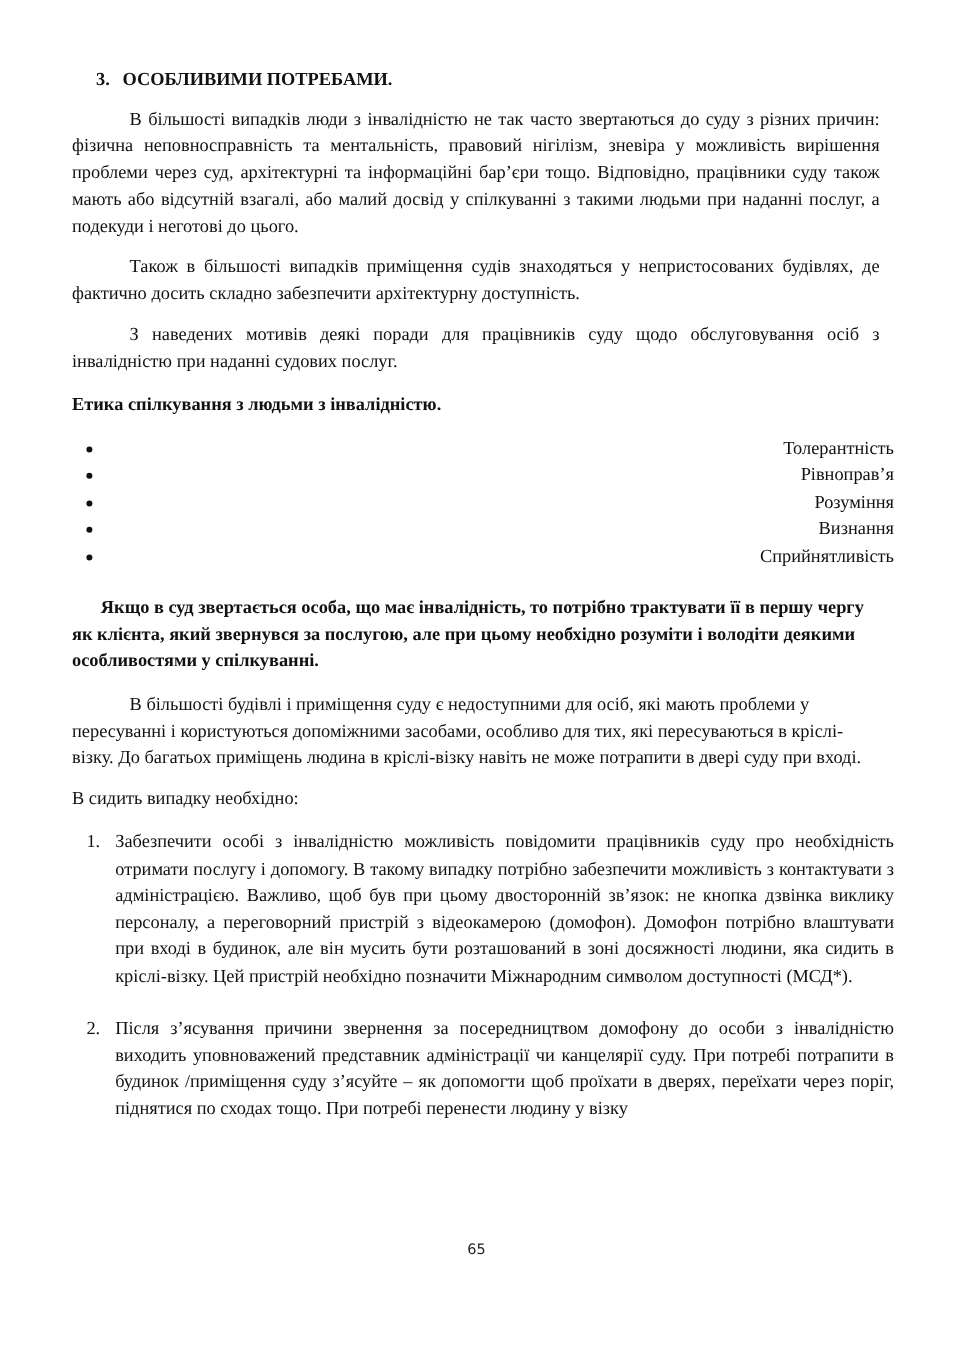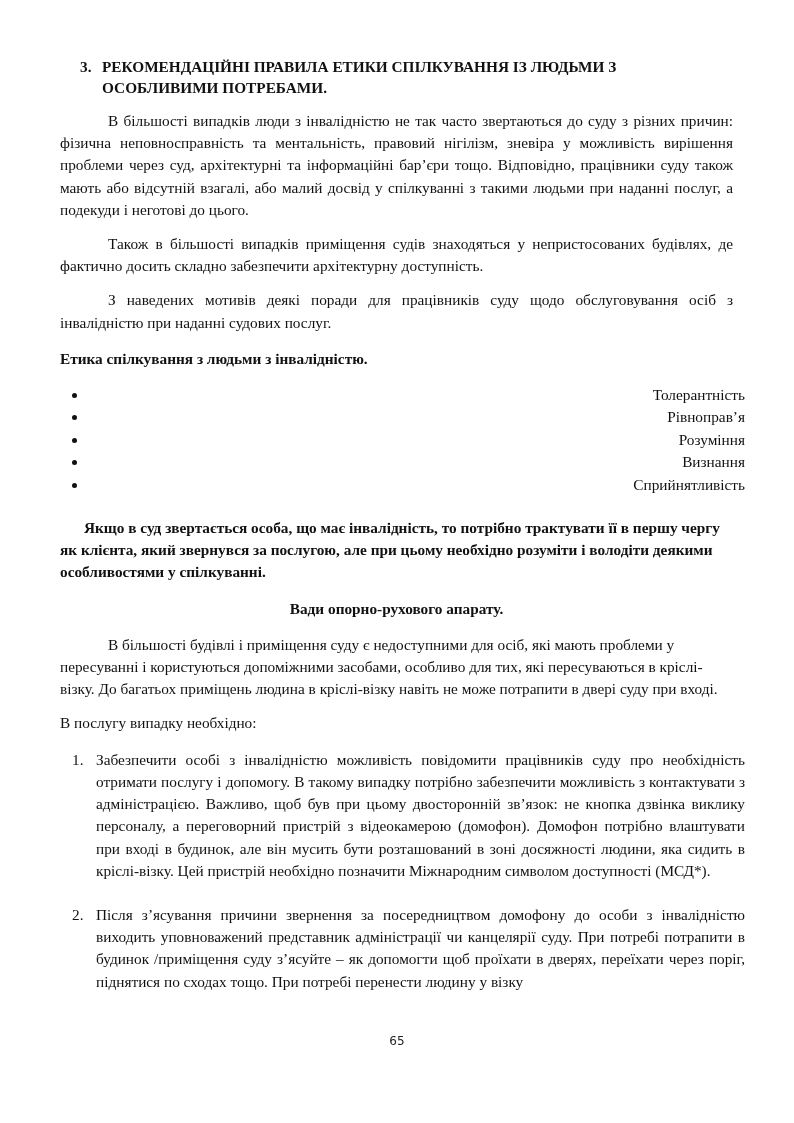--- a/index.html
+++ b/index.html
@@ -96,21 +96,20 @@
       color: #222;
     }
   </style>
 </head>
 <body>
 
 <div class="page">
 
   <div class="heading">
     <span class="num">3.</span>
-    <span class="htext">РЕКОМЕНДАЦІЙНІ ПРАВИЛА ЕТИКИ СПІЛКУВАННЯ ІЗ ЛЮДЬМИ З</span>
     <span class="htext" style="padding-left:22px;">ОСОБЛИВИМИ ПОТРЕБАМИ.</span>
   </div>
 
   <p class="indent mb12">В більшості випадків люди з інвалідністю не так часто звертаються до суду з різних причин: фізична неповносправність та ментальність, правовий нігілізм, зневіра у можливість вирішення проблеми через суд, архітектурні та інформаційні бар’єри тощо. Відповідно, працівники суду також мають або відсутній взагалі, або малий досвід у спілкуванні з такими людьми при наданні послуг, а подекуди і неготові до цього.</p>
 
   <p class="indent mb12">Також в більшості випадків приміщення судів знаходяться у непристосованих будівлях, де фактично досить складно забезпечити архітектурну доступність.</p>
 
   <p class="indent mb14">З наведених мотивів деякі поради для працівників суду щодо обслуговування осіб з інвалідністю при наданні судових послуг.</p>
 
   <p class="bold mb14">Етика спілкування з людьми з інвалідністю.</p>
@@ -118,25 +117,24 @@
   <ul class="bullets">
     <li><span class="dot"></span><span>Толерантність</span></li>
     <li><span class="dot"></span><span>Рівноправ’я</span></li>
     <li><span class="dot"></span><span>Розуміння</span></li>
     <li><span class="dot"></span><span>Визнання</span></li>
     <li><span class="dot"></span><span>Сприйнятливість</span></li>
   </ul>
 
   <p class="indent-small mb14" style="text-align:left;font-weight:bold;">Якщо в суд звертається особа, що має інвалідність, то потрібно трактувати її в першу чергу як клієнта, який звернувся за послугою, але при цьому необхідно розуміти і володіти деякими особливостями у спілкуванні.</p>
 
-  <p class="bold center mb14">Вади опорно-рухового апарату.</p>
 
   <p class="indent mb12" style="text-align:left;">В більшості будівлі і приміщення суду є недоступними для осіб, які мають проблеми у пересуванні і користуються допоміжними засобами, особливо для тих, які пересуваються в кріслі-візку. До багатьох приміщень людина в кріслі-візку навіть не може потрапити в двері суду при вході.</p>
 
-  <p class="mb14">В послугу випадку необхідно:</p>
+  <p class="mb14">В сидить випадку необхідно:</p>
 
   <ol class="steps">
     <li style="margin-bottom:22px;">
       <span class="n">1.</span>
       <span>Забезпечити особі з інвалідністю можливість повідомити працівників суду про необхідність отримати послугу і допомогу. В такому випадку потрібно забезпечити можливість з контактувати з адміністрацією. Важливо, щоб був при цьому двосторонній зв’язок: не кнопка дзвінка виклику персоналу, а переговорний пристрій з відеокамерою (домофон). Домофон потрібно влаштувати при вході в будинок, але він мусить бути розташований в зоні досяжності людини, яка сидить в кріслі-візку. Цей пристрій необхідно позначити Міжнародним символом доступності (МСД*).</span>
     </li>
     <li>
       <span class="n">2.</span>
       <span>Після з’ясування причини звернення за посередництвом домофону до особи з інвалідністю виходить уповноважений представник адміністрації чи канцелярії суду. При потребі потрапити в будинок /приміщення суду з’ясуйте – як допомогти щоб проїхати в дверях, переїхати через поріг, піднятися по сходах тощо. При потребі перенести людину у візку</span>
     </li>

